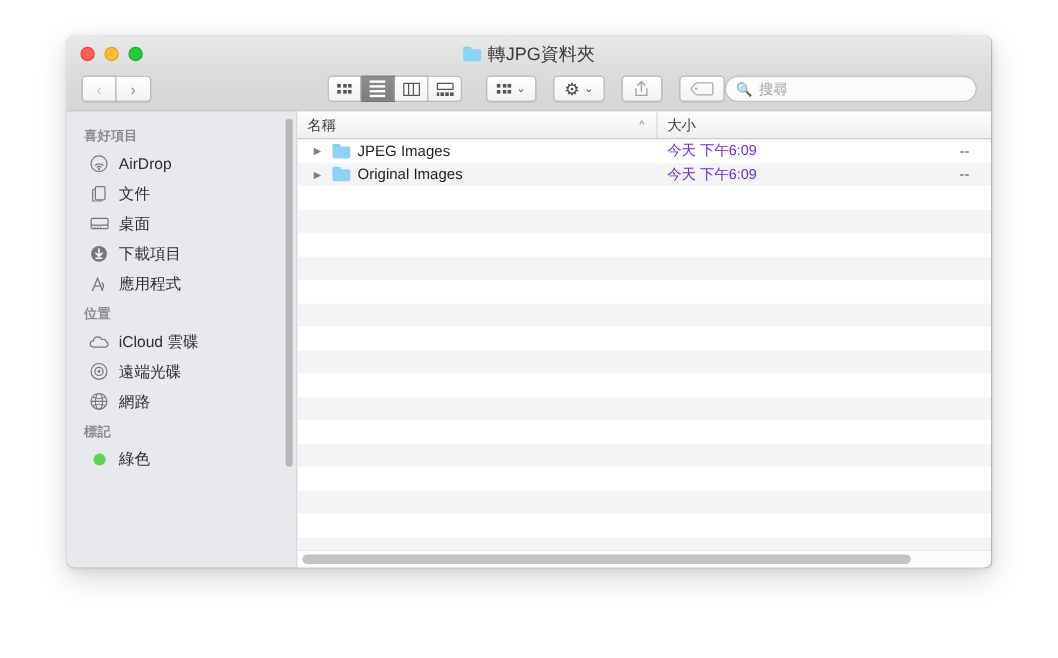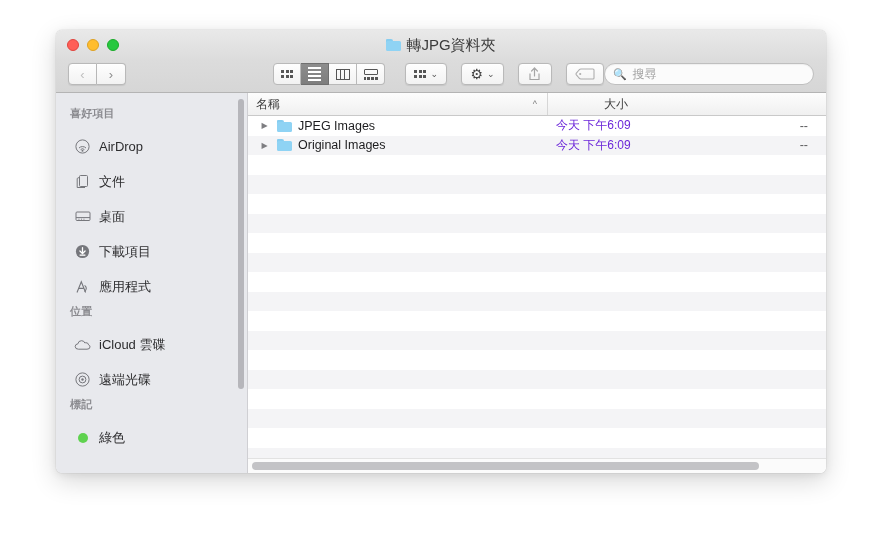--- a/index.html
+++ b/index.html
@@ -146,21 +146,20 @@
     padding-top: 8px;
   }
   .sb-head {
     font-size: 11px; color: #8b8b90; font-weight: bold;
     padding: 5px 0 3px 14px; letter-spacing: .2px;
   }
   .sb-item {
     height: 25px; display: flex; align-items: center; gap: 8px;
     padding: 0 10px 0 18px; font-size: 13px; color: #2d2d2f;
     position: relative;
-    margin-top: 10px;
   }
   .sb-ico { width: 17px; height: 17px; flex: none; color: #76777c; display: flex; align-items: center; justify-content: center; }
   .sb-label { white-space: nowrap; overflow: hidden; text-overflow: ellipsis; }
   .eject { margin-left: auto; color: #8e8e93; font-size: 10px; }
   .tag-dot { width: 10px; height: 10px; border-radius: 50%; display: inline-block; }
   .sb-scroll {
     position: absolute; right: 3px; top: 6px;
     width: 6px; height: 290px; border-radius: 3px;
     background: #b6b6bb;
   }
@@ -169,21 +168,21 @@
   .filelist { flex: 1; display: flex; flex-direction: column; min-width: 0; background: #fff; position: relative; }
   .fl-header {
     height: 23px; flex: none; display: flex; align-items: stretch;
     background: linear-gradient(to bottom, #fdfdfd, #f0f0f0);
     border-bottom: 1px solid #c9c9c9;
     font-size: 12px; color: #3c3c3c; justify-content: space-between;
   }
   .col { display: flex; align-items: center; padding: 0 8px; border-right: 1px solid #d6d6d6; position: relative; }
   .col-name { width: 300px; }
   .col-date { width: 180px; }
-  .col-size { flex: 1; border-right: none; margin-left: 48px; }
+  .col-size { flex: 1; border-right: none; }
   .sort-arrow { position: absolute; right: 10px; color: #7b7b7b; font-size: 9px; }
 
   .rows { flex: 1; overflow: hidden; position: relative; }
   .row {
     height: 19.5px; display: flex; align-items: center;
     font-size: 12.5px; color: #1d1d1f;
   }
   .row.alt { background: #f4f4f6; }
   .row.blank { }
   .cell { display: flex; align-items: center; padding: 0 8px; overflow: hidden; }
@@ -404,20 +403,31 @@
           <svg width="15" height="15" viewBox="0 0 15 15">
             <circle cx="7.5" cy="7.5" r="6.6" stroke="#76777c" stroke-width="1" fill="none"></circle>
             <circle cx="7.5" cy="7.5" r="3.4" stroke="#76777c" stroke-width="1" fill="none"></circle>
             <circle cx="7.5" cy="7.5" r="1.2" fill="#76777c"></circle>
           </svg>
         </span>
         <span class="sb-label">遠端光碟</span>
       </div>
 
 
+      <div class="sb-item">
+        <span class="sb-ico">
+          <svg width="15" height="15" viewBox="0 0 15 15">
+            <circle cx="7.5" cy="7.5" r="6.6" stroke="#76777c" stroke-width="1" fill="none"></circle>
+            <ellipse cx="7.5" cy="7.5" rx="3" ry="6.6" stroke="#76777c" stroke-width="0.9" fill="none"></ellipse>
+            <line x1="1" y1="7.5" x2="14" y2="7.5" stroke="#76777c" stroke-width="0.9"></line>
+            <path d="M2.5 4.2 q5 2 10 0 M2.5 10.8 q5 -2 10 0" stroke="#76777c" stroke-width="0.8" fill="none"></path>
+          </svg>
+        </span>
+        <span class="sb-label">網路</span>
+      </div>
 
       <div class="sb-head">標記</div>
 
       <div class="sb-item">
         <span class="sb-ico">
           <span class="tag-dot" style="background:#5fd24f"></span>
         </span>
         <span class="sb-label">綠色</span>
       </div>
 

